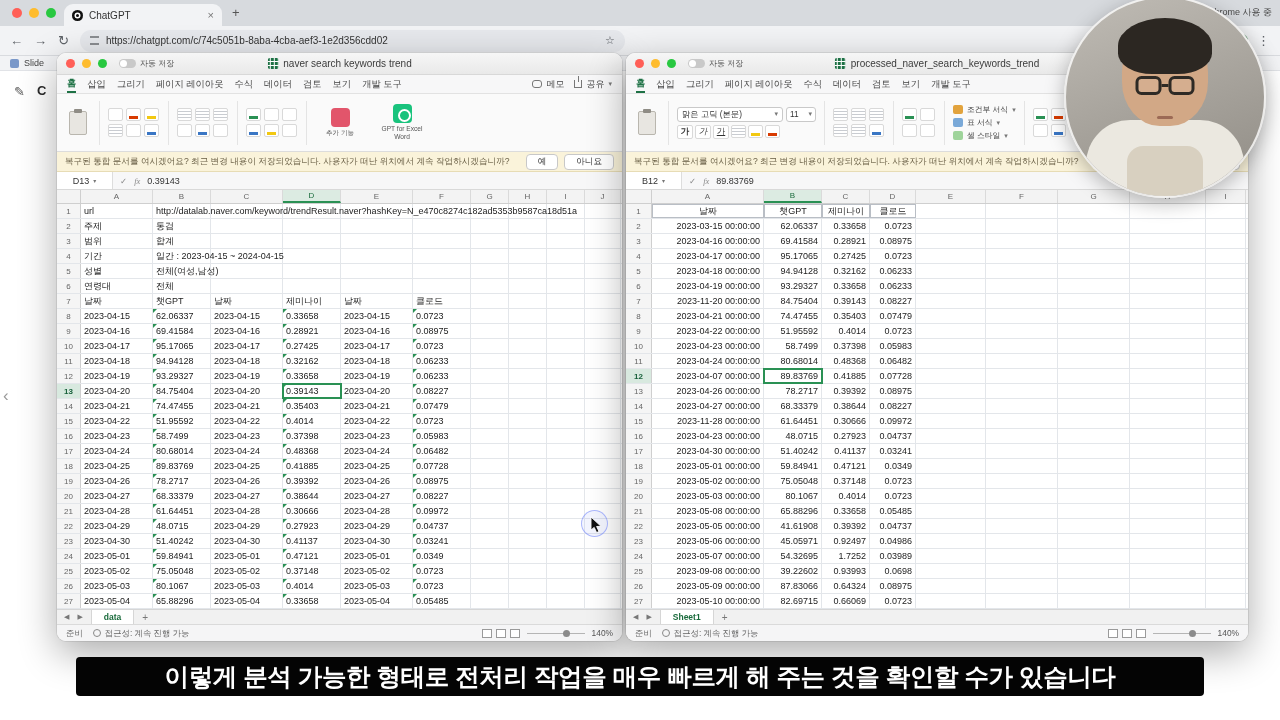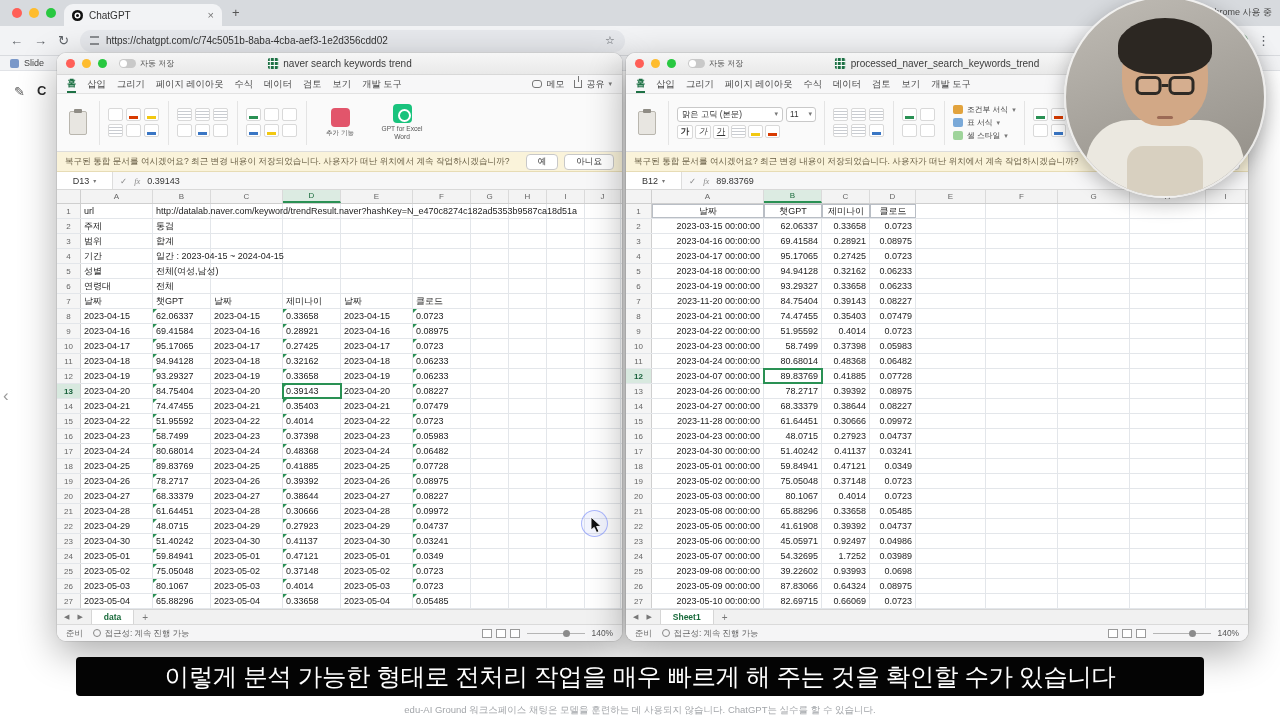--- a/index.html
+++ b/index.html
@@ -159,21 +159,21 @@
   .cam .hair{position:absolute;top:20px;left:50%;transform:translateX(-50%);width:94px;height:56px;
              background:#2c2722;border-radius:52% 52% 38% 38%;}
   .cam .glasses{position:absolute;top:78px;left:50%;transform:translateX(-50%);display:flex;gap:7px;align-items:center;}
   .lens{width:26px;height:19px;border:3px solid #2e2a25;border-radius:6px;background:rgba(255,255,255,.08);}
   .bridge{width:7px;height:3px;background:#2e2a25;margin:0 -7px;z-index:1;}
   .cam .mouth{position:absolute;top:118px;left:50%;transform:translateX(-50%);width:16px;height:3px;
               border-radius:2px;background:#9c6a55;}
 
   
   .caption{position:absolute;left:76px;right:76px;top:657px;height:39px;background:#040404;border-radius:4px;
-           display:flex;align-items:center;justify-content:center;color:#fff;font-size:24.5px;font-weight:400;
+           display:flex;align-items:center;justify-content:center;color:#fff;font-size:24.5px;font-weight:700;
            letter-spacing:-0.4px;z-index:50;white-space:nowrap;text-align:center;}
   .cursor{position:absolute;left:581px;top:510px;width:27px;height:27px;border-radius:50%;
           border:1.5px solid rgba(110,130,250,.55);background:rgba(140,160,255,.10);z-index:70;}
   .cursor svg{position:absolute;left:8px;top:6px;}
 </style>
 </head>
 <body>
 
 <div class="screen">
 
@@ -210,21 +210,20 @@
   </div>
   <div class="chromeuse">Chrome 사용 중</div>
   <div class="bmrow">
     <span class="bmicon"></span>
     <span>Slide</span>
   </div>
 
   <div class="pg-pencil">✎</div>
   <div class="pg-head">C</div>
   <div class="pg-chev">‹</div>
-  <div class="pg-footer">edu-AI Ground 워크스페이스 채팅은 모델을 훈련하는 데 사용되지 않습니다. ChatGPT는 실수를 할 수 있습니다.</div>
 
   <div class="win left" id="xl-left">
     <div class="tb">
       <div class="lights">
         <div class="lt red"></div>
         <div class="lt yel"></div>
         <div class="lt grn"></div>
       </div>
       <div class="autosave">
         <span class="pill"></span>

